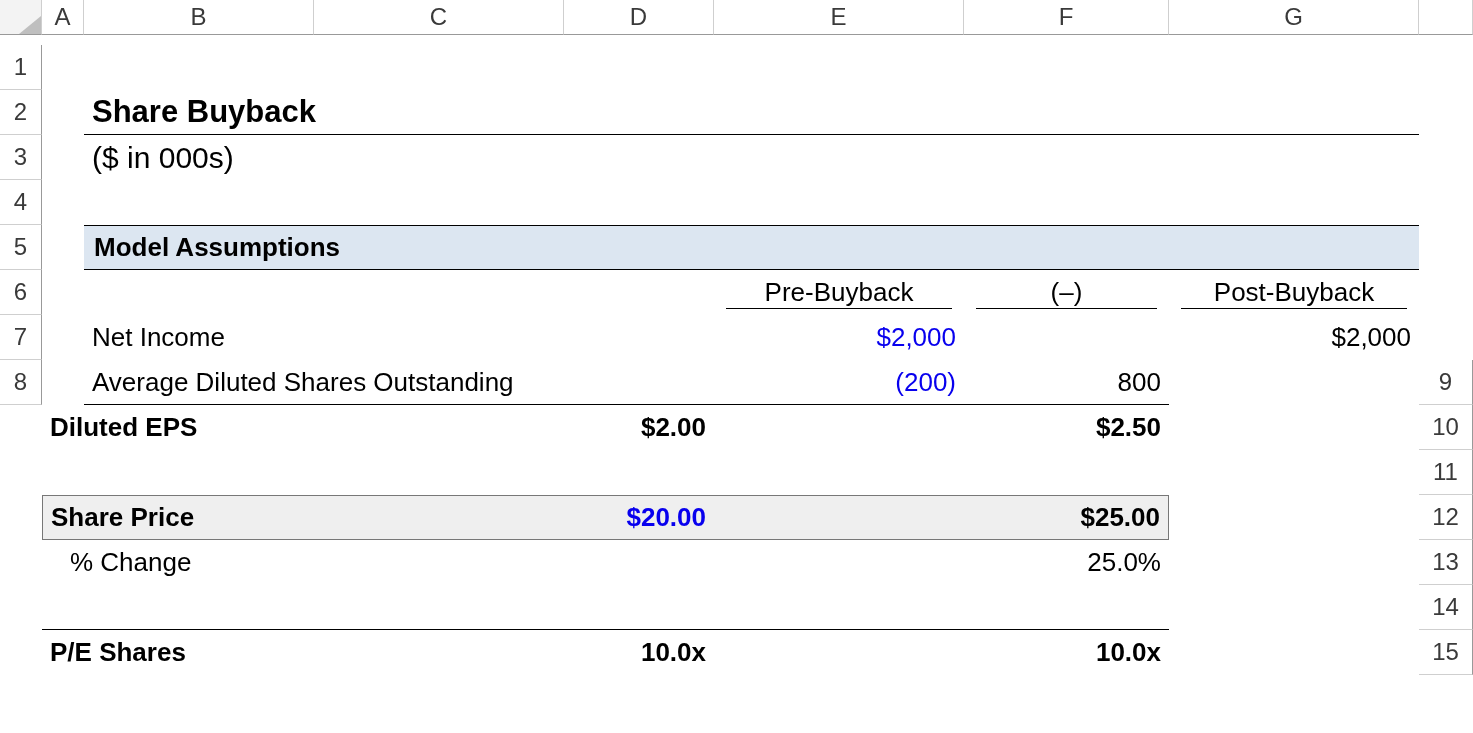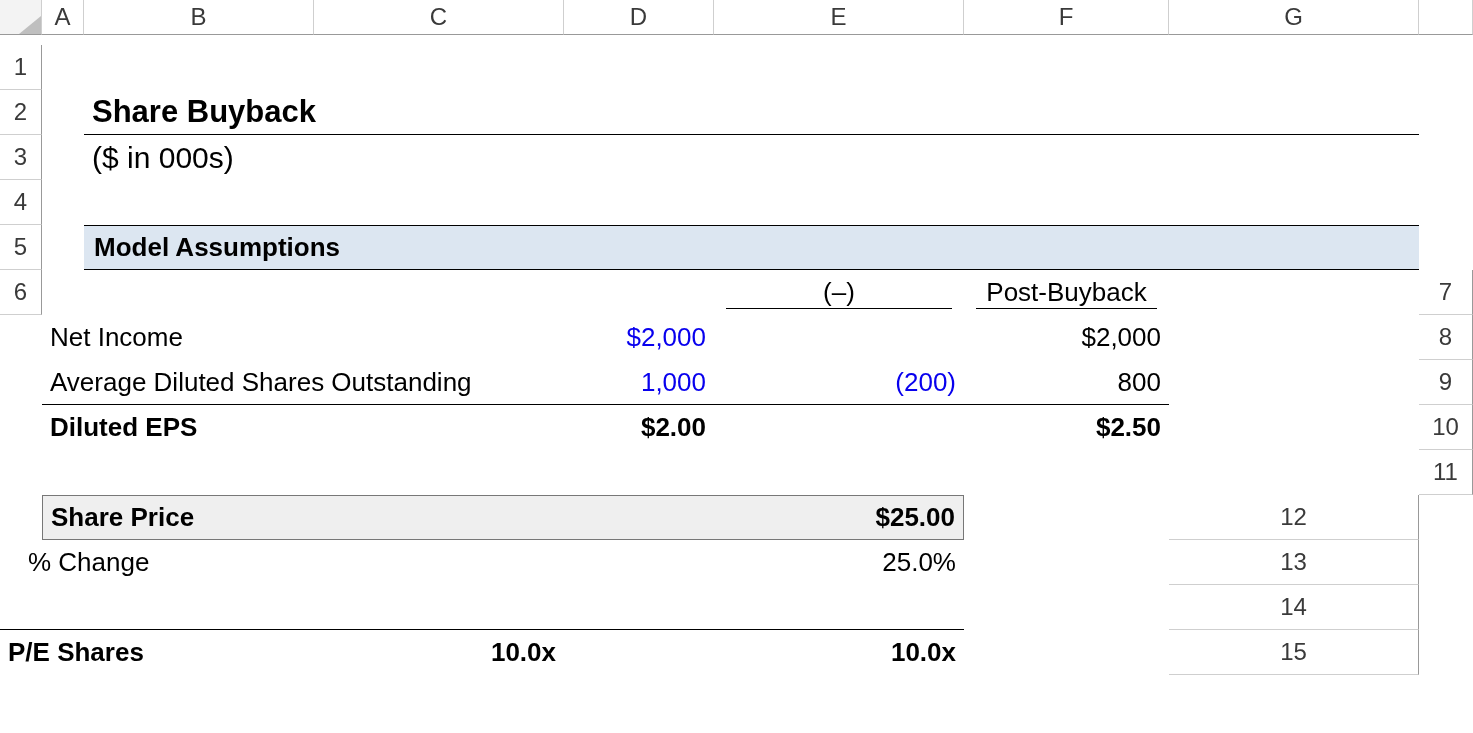--- a/index.html
+++ b/index.html
@@ -137,59 +137,62 @@
   <div class="cell"></div>
   <div class="cell section-banner" style="grid-column: span 6;">Model Assumptions</div>
   <div class="cell"></div>
 
   <div class="row-h">6</div>
   <div class="cell"></div>
   <div class="cell"></div>
   <div class="cell"></div>
   <div class="cell"></div>
   <div class="cell center">
+      <span class="col-head-underline">Pre-Buyback</span>
+    </div>
+  <div class="cell center">
       <span class="col-head-underline">(–)</span>
     </div>
   <div class="cell center">
       <span class="col-head-underline">Post-Buyback</span>
     </div>
   <div class="cell"></div>
 
   <div class="row-h">7</div>
   <div class="cell"></div>
   <div class="cell" style="grid-column: span 3;">Net Income</div>
   <div class="cell right blue">$2,000</div>
   <div class="cell right blue"></div>
   <div class="cell right">$2,000</div>
   <div class="cell"></div>
 
   <div class="row-h">8</div>
   <div class="cell"></div>
   <div class="cell ul-thin" style="grid-column: span 3;">Average Diluted Shares Outstanding</div>
-  <div class="cell right blue ul-thin">1,000</div>
   <div class="cell right blue ul-thin">(200)</div>
   <div class="cell right ul-thin">800</div>
   <div class="cell"></div>
 
   <div class="row-h">9</div>
   <div class="cell"></div>
   <div class="cell bold" style="grid-column: span 3;">Diluted EPS</div>
   <div class="cell right bold">$2.00</div>
   <div class="cell right bold"></div>
   <div class="cell right bold">$2.50</div>
   <div class="cell"></div>
 
   <div class="row-h">10</div>
   <div class="cell"></div>
   <div class="cell" style="grid-column: span 6;"></div>
   <div class="cell"></div>
 
   <div class="row-h">11</div>
   <div class="cell"></div>
   <div class="cell bold boxed box-left box-top box-bot" style="grid-column: span 3;">Share Price</div>
+  <div class="cell right bold blue boxed box-top box-bot">$20.00</div>
   <div class="cell right bold boxed box-top box-bot"></div>
   <div class="cell right bold boxed box-top box-bot box-right">$25.00</div>
   <div class="cell"></div>
 
   <div class="row-h">12</div>
   <div class="cell"></div>
   <div class="cell indent" style="grid-column: span 3;">% Change</div>
   <div class="cell right"></div>
   <div class="cell right"></div>
   <div class="cell right">25.0%</div>

